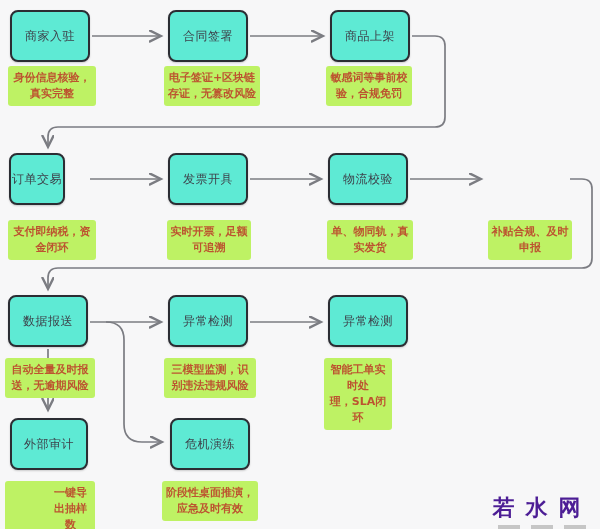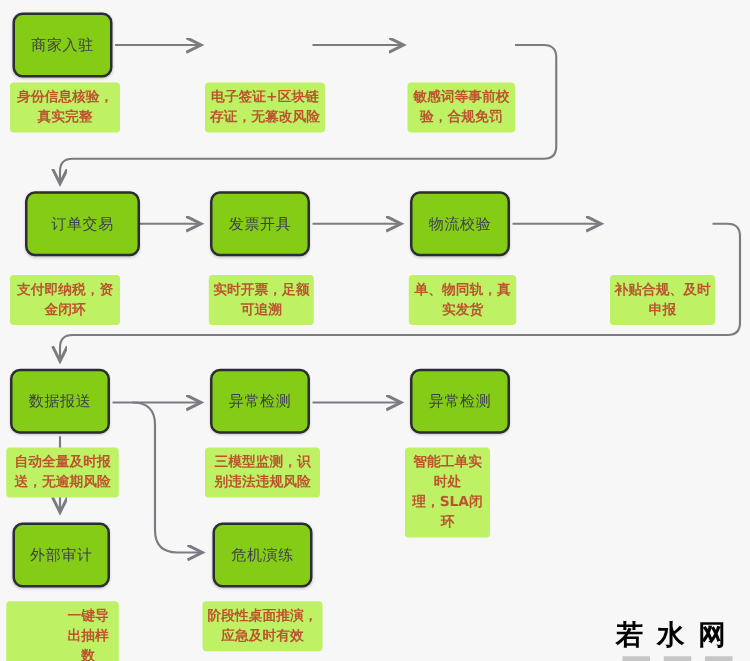--- a/index.html
+++ b/index.html
@@ -9,21 +9,21 @@
     background: #f7f7f8;
     position: relative;
     overflow: hidden;
   }
   #canvas { position: absolute; inset: 0; width: 600px; height: 529px; }
   svg.wires { position: absolute; left: 0; top: 0; z-index: 1; }
   .node {
     position: absolute;
     z-index: 2;
     height: 52px;
-    background: #84cc16;
+    background: #5eead4;
     border: 2px solid #2b2d33;
     border-radius: 8px;
     box-shadow: 0 1px 2px rgba(0,0,0,0.18);
     display: flex;
     align-items: center;
     justify-content: center;
   }
   .node span {
     font-size: 12px;
     color: #3d424b;
@@ -46,21 +46,21 @@
   .watermark {
     position: absolute;
     z-index: 3;
     left: 486px;
     top: 493px;
     width: 112px;
     text-align: center;
   }
   .watermark .wm-text {
     font-size: 22px;
-    color: #000000;
+    color: #4c1d95;
     letter-spacing: 11px;
     font-weight: bold;
     white-space: nowrap;
   }
   .watermark .wm-sub {
     margin-top: 2px;
     display: flex;
     justify-content: center;
     gap: 11px;
   }
@@ -94,22 +94,28 @@
       <path d="M90 322 H160" marker-end="url(#arrow)"></path>
       <path d="M250 322 H320" marker-end="url(#arrow)"></path>
       <path d="M48 349 V409" marker-end="url(#arrow)"></path>
       <path d="M106 322 Q124 322 124 340 V424 Q124 442 142 442 H161" marker-end="url(#arrow)"></path>
     </g>
   </svg>
 
   <div class="node" style="left:10px;  top:10px;  width:80px;">
       <span>商家入驻</span>
     </div>
+  <div class="node" style="left:168px; top:10px;  width:80px;">
+      <span>合同签署</span>
+    </div>
+  <div class="node" style="left:330px; top:10px;  width:80px;">
+      <span>商品上架</span>
+    </div>
 
-  <div class="node" style="left:20px;   top:153px; width:92px;">
+  <div class="node" style="left:9px;   top:153px; width:56px;">
       <span>订单交易</span>
     </div>
   <div class="node" style="left:168px; top:153px; width:80px;">
       <span>发票开具</span>
     </div>
   <div class="node" style="left:328px; top:153px; width:80px;">
       <span>物流校验</span>
     </div>
 
   <div class="node" style="left:8px;   top:295px; width:80px;">

